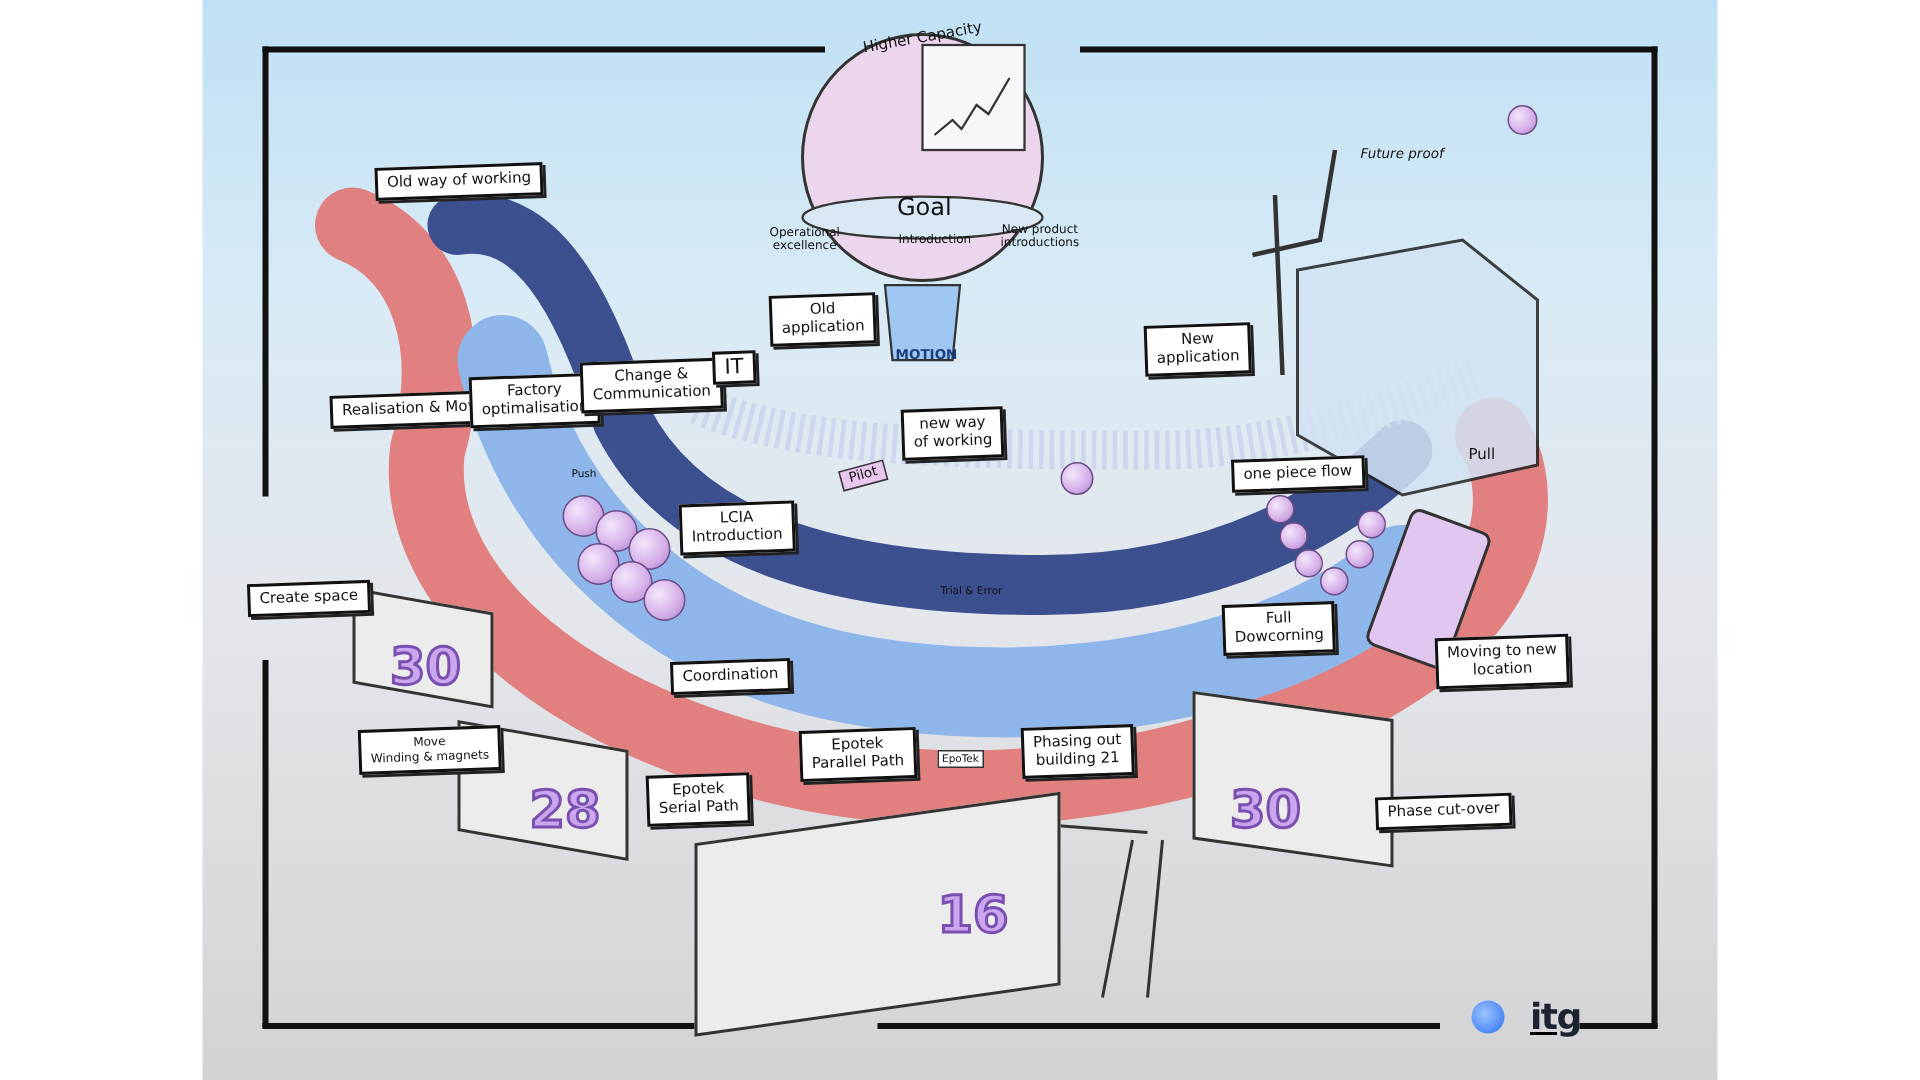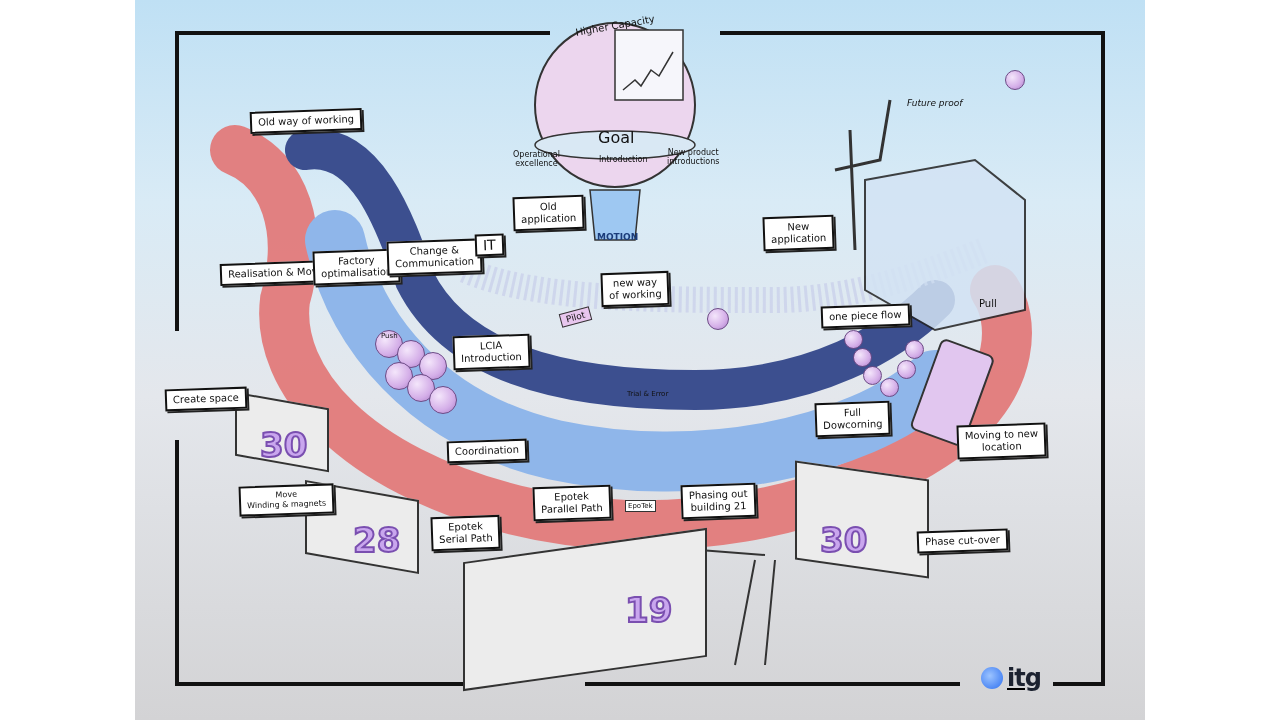--- a/index.html
+++ b/index.html
@@ -8,21 +8,21 @@
     background:linear-gradient(180deg,#bfe0f4 0%,#d9ebf6 28%,#e4e7ec 55%,#d3d3d5 100%);}
   .frame-line{position:absolute;background:#111;}
   .label{position:absolute;background:#fff;border:2px solid #111;box-shadow:2px 2px 0 #222;
     font-family:"DejaVu Sans",sans-serif;font-size:10px;line-height:12px;color:#111;text-align:center;
     padding:3px 6px;white-space:pre-line;transform:rotate(-2deg);}
   .free-text{position:absolute;font-family:"DejaVu Sans",sans-serif;font-size:9px;color:#111;white-space:pre-line;text-align:center;}
   .num{position:absolute;font-family:"DejaVu Sans",sans-serif;font-weight:bold;color:#c9a6ee;
     -webkit-text-stroke:2px #7a4fb0;font-size:34px;}
   .box3d{position:absolute;background:#ececec;border:2px solid #333;}
   .ball{position:absolute;border-radius:50%;background:radial-gradient(circle at 35% 35%,#f4e6fb,#d4aee8 60%,#a77cc6);border:1px solid #6d4b86;}
-  .logo{position:absolute;display:flex;align-items:center;gap:4px;text-decoration:underline;}
+  .logo{position:absolute;display:flex;align-items:center;gap:17px;text-decoration:underline;}
   .logo-mark{width:22px;height:22px;border-radius:50%;background:radial-gradient(circle at 40% 40%,#9cc4ff,#2d6ff0);}
   .logo-text{font-family:"DejaVu Sans",sans-serif;font-weight:bold;font-size:24px;color:#1c2230;letter-spacing:-1px;}
 </style>
 </head>
 <body>
 
 <div class="canvas">
 
   <div class="frame-line" style="left:40px;top:31px;width:375px;height:4px;"></div>
   <div class="frame-line" style="left:585px;top:31px;width:385px;height:4px;"></div>
@@ -71,21 +71,21 @@
   <div class="ball" style="left:745px;top:378px;width:17px;height:17px;"></div>
   <div class="ball" style="left:762px;top:360px;width:17px;height:17px;"></div>
   <div class="ball" style="left:770px;top:340px;width:17px;height:17px;"></div>
   <div class="ball" style="left:870px;top:70px;width:18px;height:18px;"></div>
 
   <div class="box3d" style="left:100px;top:400px;width:90px;height:60px;transform:skewY(10deg);"></div>
   <div class="num" style="left:125px;top:425px;">30</div>
   <div class="box3d" style="left:170px;top:490px;width:110px;height:70px;transform:skewY(10deg);"></div>
   <div class="num" style="left:218px;top:520px;">28</div>
   <div class="box3d" style="left:328px;top:545px;width:240px;height:125px;transform:skewY(-8deg);"></div>
-  <div class="num" style="left:490px;top:590px;">19</div>
+  <div class="num" style="left:490px;top:590px;">16</div>
   <div class="box3d" style="left:660px;top:470px;width:130px;height:95px;transform:skewY(8deg);"></div>
   <div class="num" style="left:685px;top:520px;">30</div>
 
   <div class="free-text" style="left:440px;top:20px;font-size:10px;transform:rotate(-10deg);">Higher Capacity</div>
   <div class="free-text" style="left:463px;top:128px;font-size:16px;">Goal</div>
   <div class="free-text" style="left:378px;top:150px;font-size:8px;">Operational
 excellence</div>
   <div class="free-text" style="left:464px;top:155px;font-size:8px;">Introduction</div>
   <div class="free-text" style="left:532px;top:148px;font-size:8px;">New product
 introductions</div>
@@ -101,21 +101,21 @@
   <div class="label" style="left:378px;top:196px;">Old
 application</div>
   <div class="label" style="left:628px;top:216px;">New
 application</div>
   <div class="label" style="left:466px;top:272px;">new way
 of working</div>
   <div class="free-text" style="left:425px;top:310px;background:#e8c6ee;border:1px solid #333;padding:1px 5px;transform:rotate(-15deg);">Pilot</div>
   <div class="label" style="left:318px;top:335px;">LCIA
 Introduction</div>
   <div class="free-text" style="left:492px;top:390px;font-size:7px;">Trial &amp; Error</div>
-  <div class="free-text" style="left:218px;top:332px;font-size:7px;padding-left:28px;">Push</div>
+  <div class="free-text" style="left:218px;top:312px;font-size:7px;padding-left:28px;">Push</div>
   <div class="free-text" style="left:844px;top:298px;font-size:10px;">Pull</div>
   <div class="label" style="left:686px;top:305px;">one piece flow</div>
   <div class="free-text" style="left:772px;top:98px;font-style:italic;">Future proof</div>
   <div class="label" style="left:30px;top:388px;">Create space</div>
   <div class="label" style="left:104px;top:485px;font-size:8px;line-height:10px;">Move
 Winding &amp; magnets</div>
   <div class="label" style="left:312px;top:440px;">Coordination</div>
   <div class="label" style="left:296px;top:516px;">Epotek
 Serial Path</div>
   <div class="label" style="left:398px;top:486px;">Epotek

